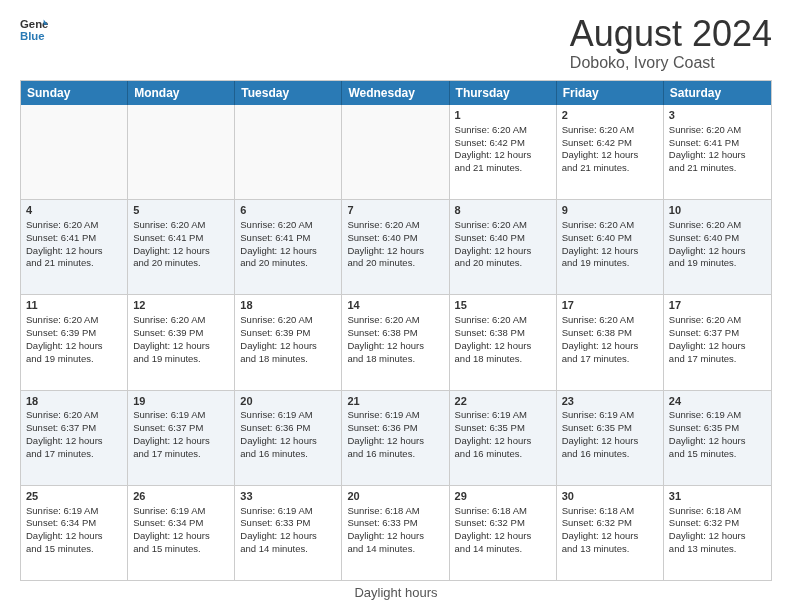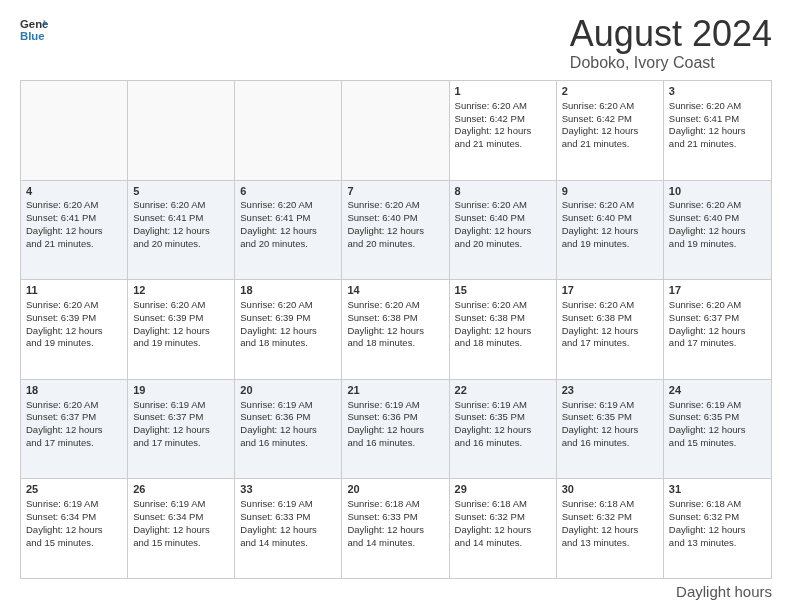--- a/index.html
+++ b/index.html
@@ -90,24 +90,24 @@
     .cal-cell:last-child { border-right: none; }
     .cal-cell.empty { background: #f9f9f9; }
     .cal-cell.alt-row { background: #f0f4f8; }
     .day-num {
       font-size: 11px;
       font-weight: bold;
       display: block;
       margin-bottom: 1px;
     }
     .footer-note {
-      font-size: 15px;
+      font-size: 13px;
       color: #555;
       margin-top: 4px;
-      text-align: right;
+      text-align: center;
     }
   </style>
 </head>
 <body>
 
 <div class="page">
   <div class="header">
     <div class="logo">
       <svg class="logo-icon" viewBox="0 0 32 32">
         <text x="0" y="14" font-size="13" font-weight="bold" fill="#333">General</text>
@@ -115,20 +115,29 @@
         <polygon points="27,4 32,10 27,10" fill="#2a7ab5"></polygon>
       </svg>
     </div>
     <div class="title-block">
       <div class="month-year">August 2024</div>
       <div class="location">Doboko, Ivory Coast</div>
     </div>
   </div>
 
   <div class="calendar">
+    <div class="cal-header-row">
+      <div class="cal-header-cell">Sunday</div>
+      <div class="cal-header-cell">Monday</div>
+      <div class="cal-header-cell">Tuesday</div>
+      <div class="cal-header-cell">Wednesday</div>
+      <div class="cal-header-cell">Thursday</div>
+      <div class="cal-header-cell">Friday</div>
+      <div class="cal-header-cell">Saturday</div>
+    </div>
     <div class="cal-body" id="cal-body">
     <div class="cal-row">
           <div class="cal-cell empty"></div>
           <div class="cal-cell empty"></div>
           <div class="cal-cell empty"></div>
           <div class="cal-cell empty"></div>
           <div class="cal-cell">
             <span class="day-num">1</span>
             <div>Sunrise: 6:20 AM</div>
             <div>Sunset: 6:42 PM</div>

